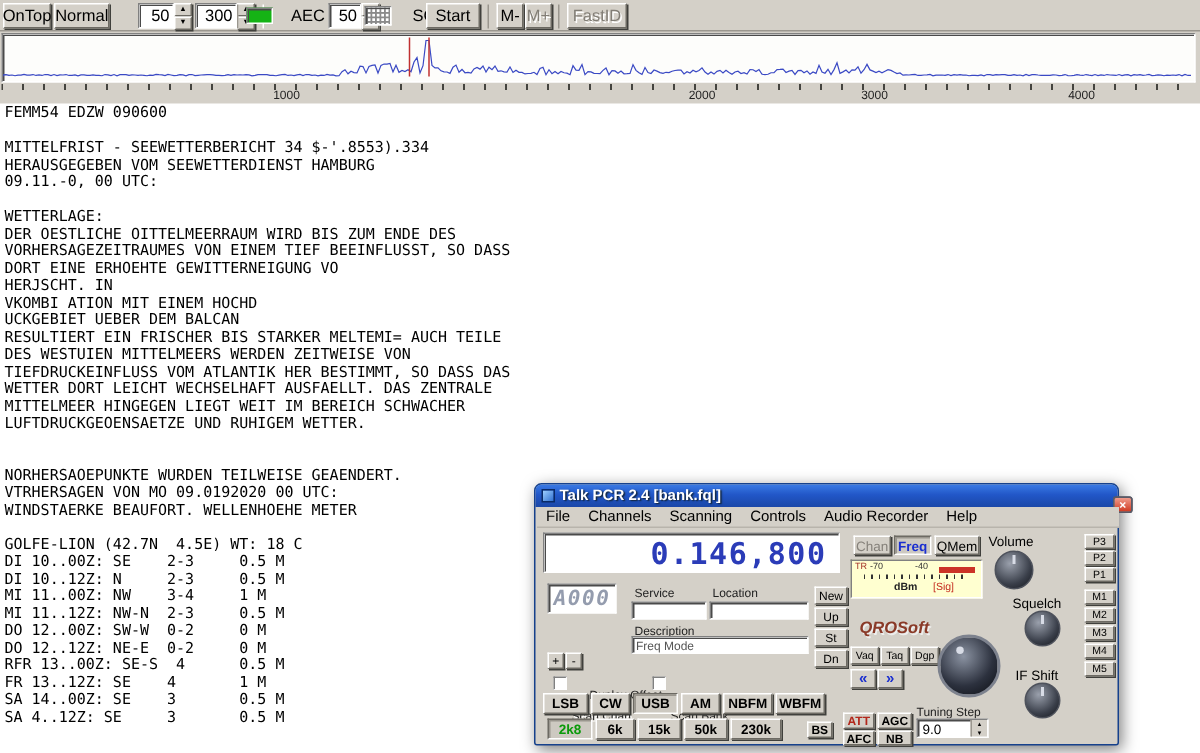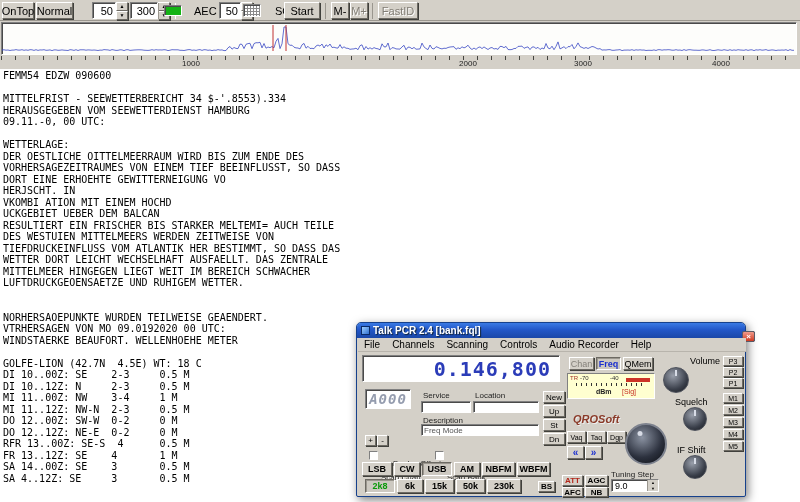--- a/index.html
+++ b/index.html
@@ -262,21 +262,21 @@
     <div class="meter">
       <span class="m-tr">TR</span>
       <span class="m-left">-70</span>
       <span class="m-right">-40</span>
       <span class="m-ticks"></span>
       <span class="m-red"></span>
       <span class="m-unit">dBm</span>
       <span class="m-sig">[Sig]</span>
     </div>
 
-    <span class="klabel" style="left:302px;top:33px;margin-left:31px;">Volume</span>
+    <span class="klabel" style="left:302px;top:33px;">Volume</span>
     <div class="knob" style="left:306px;top:44px;width:26px;height:26px;"></div>
 
     <div class="b3d rbtn" style="top:33px;">P3</div>
     <div class="b3d rbtn" style="top:44px;">P2</div>
     <div class="b3d rbtn" style="top:55px;">P1</div>
     <div class="b3d rbtn" style="top:70px;">M1</div>
     <div class="b3d rbtn" style="top:82px;">M2</div>
     <div class="b3d rbtn" style="top:94px;">M3</div>
     <div class="b3d rbtn" style="top:106px;">M4</div>
     <div class="b3d rbtn" style="top:118px;">M5</div>

